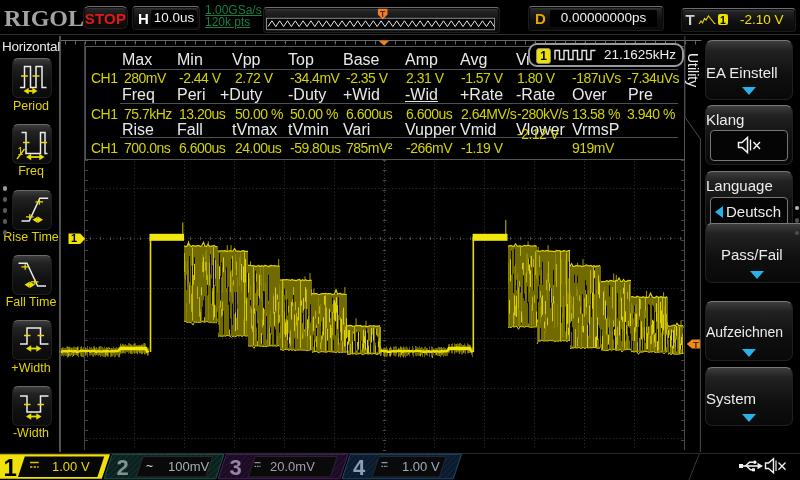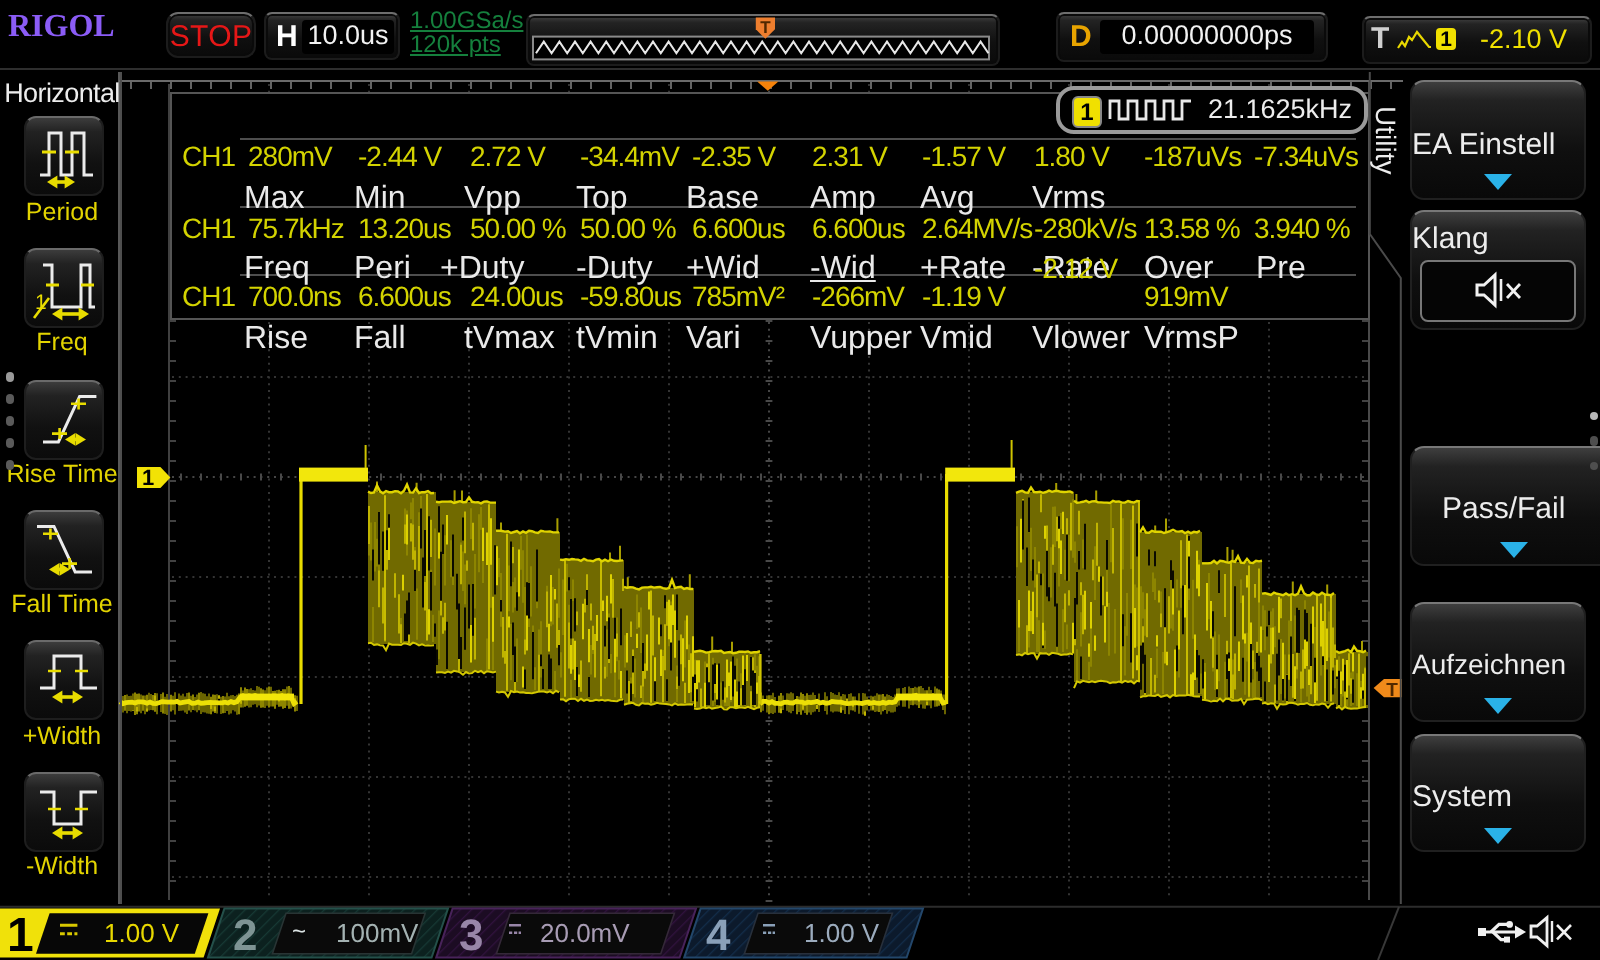--- a/index.html
+++ b/index.html
@@ -2,21 +2,21 @@
 <html><head><meta charset="utf-8">
 <style>
 html,body{margin:0;padding:0;background:#000;}
 #scr{position:relative;width:800px;height:480px;background:#000;overflow:hidden;font-family:"Liberation Sans",sans-serif;}
 .abs{position:absolute;}
 .btn{position:absolute;border-radius:6px;background:linear-gradient(180deg,#404040 0%,#232323 14%,#101010 55%,#0a0a0a 100%);border:1px solid #1c1c1c;border-top-color:#6e6e6e;box-shadow:inset 0 0 0 1px #0a0a0a;}
 .mbtn{position:absolute;left:705px;width:86px;height:57.5px;border-radius:7px;background:linear-gradient(180deg,#3e3e3e 0%,#222 16%,#0f0f0f 60%,#090909 100%);border:1px solid #202020;border-top-color:#787878;color:#ececec;font-size:15px;text-align:left;}
 .tridn{width:0;height:0;border-left:7px solid transparent;border-right:7px solid transparent;border-top:8px solid #2ab2e8;position:absolute;left:50%;transform:translateX(-50%);}
 .lbtn{position:absolute;left:12px;width:38px;height:38px;border-radius:6px;background:linear-gradient(180deg,#3c3c3c 0%,#222 18%,#111 60%,#0b0b0b 100%);border:1px solid #1e1e1e;border-top-color:#6a6a6a;}
 .llab{position:absolute;left:0;width:62px;text-align:center;color:#e3d400;font-size:12.5px;white-space:nowrap;}
-.hdr{position:absolute;color:#e9e9e9;font-size:16px;white-space:pre;margin-top:40px;}
+.hdr{position:absolute;color:#e9e9e9;font-size:16px;white-space:pre;}
 .val{position:absolute;color:#d3d300;font-size:14px;letter-spacing:-0.5px;white-space:pre;}
 </style></head><body>
 <div id="scr">
 
 <svg width="800" height="480" viewBox="0 0 800 480" style="position:absolute;left:0;top:0">
 <path d="M84.5 42V450 M134.5 42V450 M184.5 42V450 M234.5 42V450 M284.5 42V450 M334.5 42V450 M434.5 42V450 M484.5 42V450 M534.5 42V450 M584.5 42V450 M634.5 42V450" stroke="#343434" stroke-width="1" stroke-dasharray="1 2.4" fill="none"></path>
 <path d="M384.5 42V450" stroke="#464646" stroke-width="1" stroke-dasharray="1 2.4" fill="none"></path>
 <path d="M382.8 50.5H386.2 M382.8 60.5H386.2 M382.8 70.5H386.2 M382.8 80.5H386.2 M382.8 90.5H386.2 M382.8 100.5H386.2 M382.8 110.5H386.2 M382.8 120.5H386.2 M382.8 130.5H386.2 M382.8 140.5H386.2 M382.8 150.5H386.2 M382.8 160.5H386.2 M382.8 170.5H386.2 M382.8 180.5H386.2 M382.8 190.5H386.2 M382.8 200.5H386.2 M382.8 210.5H386.2 M382.8 220.5H386.2 M382.8 230.5H386.2 M382.8 240.5H386.2 M382.8 250.5H386.2 M382.8 260.5H386.2 M382.8 270.5H386.2 M382.8 280.5H386.2 M382.8 290.5H386.2 M382.8 300.5H386.2 M382.8 310.5H386.2 M382.8 320.5H386.2 M382.8 330.5H386.2 M382.8 340.5H386.2 M382.8 350.5H386.2 M382.8 360.5H386.2 M382.8 370.5H386.2 M382.8 380.5H386.2 M382.8 390.5H386.2 M382.8 400.5H386.2 M382.8 410.5H386.2 M382.8 420.5H386.2 M382.8 430.5H386.2 M382.8 440.5H386.2 M382.8 450.5H386.2" stroke="#494949" stroke-width="1" fill="none"></path>
 <path d="M86 88.5H684 M86 138.5H684 M86 188.5H684 M86 288.5H684 M86 338.5H684 M86 388.5H684 M86 438.5H684" stroke="#343434" stroke-width="1" stroke-dasharray="1 2.4" fill="none"></path>
 <path d="M86 238.5H684" stroke="#464646" stroke-width="1" stroke-dasharray="1 2.4" fill="none"></path>
@@ -129,23 +129,23 @@
       </g>
 <circle cx="754.8" cy="462.2" r="1.7" fill="#f0f0f0"></circle>
 <rect x="752" y="468.3" width="3" height="3" fill="#f0f0f0"></rect>
 <polygon points="757.5,462.8 763,466 757.5,469.2" fill="#f0f0f0"></polygon>
 <rect x="739" y="464" width="4" height="4" fill="#f0f0f0"></rect>
 <path d="M765.5 463 H768.5 L773.5 458.8 V472.8 L768.5 468.5 H765.5 Z" fill="#0a0a0a" stroke="#f0f0f0" stroke-width="1.4"></path>
 <path d="M776 460.5 V471" stroke="#f0f0f0" stroke-width="1.2" fill="none"></path>
 <path d="M778.5 462.5 L785.5 469.7 M785.5 462.5 L778.5 469.7" stroke="#f0f0f0" stroke-width="1.3" fill="none"></path>
 </svg>
 <div class="abs" style="left:0;top:33.5px;width:800px;height:1px;background:#2e2e2e"></div>
-<div class="abs" style="left:4px;top:5px;width:76px;height:24px;color:#8b5cf6;font-family:'Liberation Serif',serif;font-weight:bold;font-size:16px;letter-spacing:0px;">RIGOL</div>
+<div class="abs" style="left:4px;top:5px;width:76px;height:24px;color:#a3a3a3;font-family:'Liberation Serif',serif;font-weight:bold;font-size:24px;letter-spacing:0px;">RIGOL</div>
 <div class="btn" style="left:83px;top:6px;width:43px;height:21px;">
-      <div style="position:absolute;left:0;top:2.5px;width:43px;text-align:center;color:#e61717;font-weight:normal;font-size:15px;letter-spacing:0.2px;">STOP</div>
+      <div style="position:absolute;left:0;top:2.5px;width:43px;text-align:center;color:#e61717;font-weight:bold;font-size:15px;letter-spacing:0.2px;">STOP</div>
     </div>
 <div class="btn" style="left:132px;top:6px;width:66px;height:22px;border-radius:4px;">
       <div style="position:absolute;left:5px;top:3px;color:#fff;font-weight:bold;font-size:15px;">H</div>
       <div style="position:absolute;left:18px;top:2.5px;width:46px;height:16.5px;background:#000;border-radius:2px;color:#f2f2f2;font-size:13.5px;text-align:center;padding-top:0.5px;">10.0us</div>
     </div>
 <div class="abs" style="left:205px;top:5px;color:#15803d;font-size:12px;line-height:11.8px;text-decoration:underline;">1.00GSa/s<br>120k pts</div>
 <div class="btn" style="left:263px;top:6.5px;width:235px;height:24px;border-radius:4px;"></div>
 <svg class="abs" width="800" height="40" style="left:0;top:0">
       <rect x="266.5" y="18.3" width="228" height="11.4" fill="#000" stroke="#8a8a8a" stroke-width="1"></rect>
       <path d="M268 26.6l3.9 -5.8 l3.9 5.8l3.9 -5.8 l3.9 5.8l3.9 -5.8 l3.9 5.8l3.9 -5.8 l3.9 5.8l3.9 -5.8 l3.9 5.8l3.9 -5.8 l3.9 5.8l3.9 -5.8 l3.9 5.8l3.9 -5.8 l3.9 5.8l3.9 -5.8 l3.9 5.8l3.9 -5.8 l3.9 5.8l3.9 -5.8 l3.9 5.8l3.9 -5.8 l3.9 5.8l3.9 -5.8 l3.9 5.8l3.9 -5.8 l3.9 5.8l3.9 -5.8 l3.9 5.8l3.9 -5.8 l3.9 5.8l3.9 -5.8 l3.9 5.8l3.9 -5.8 l3.9 5.8l3.9 -5.8 l3.9 5.8l3.9 -5.8 l3.9 5.8l3.9 -5.8 l3.9 5.8l3.9 -5.8 l3.9 5.8l3.9 -5.8 l3.9 5.8l3.9 -5.8 l3.9 5.8l3.9 -5.8 l3.9 5.8l3.9 -5.8 l3.9 5.8l3.9 -5.8 l3.9 5.8l3.9 -5.8 l3.9 5.8l3.9 -5.8 l3.9 5.8" stroke="#e8e8e8" stroke-width="1" fill="none"></path>
@@ -302,20 +302,27 @@
 <div class="mbtn" style="top:105.3px;">
       <div style="margin-top:5px;">Klang</div>
       <div style="position:absolute;left:4px;top:24px;width:76px;height:29px;background:#050505;border:1.5px solid #777;border-radius:4px;">
         <svg width="30" height="22" style="display:block;margin:3px auto 0;">
           <path d="M4.5 8.5 H8 L13.5 3.5 V18.5 L8 13.5 H4.5 Z" fill="#0a0a0a" stroke="#f2f2f2" stroke-width="1.5"></path>
           <path d="M16.5 5.5 V16.5" stroke="#f2f2f2" stroke-width="1.3"></path>
           <path d="M19.5 8 L26 15 M26 8 L19.5 15" stroke="#f2f2f2" stroke-width="1.4"></path>
         </svg>
       </div>
     </div>
+<div class="mbtn" style="top:170.6px;">
+      <div style="margin-top:5px;">Language</div>
+      <div style="position:absolute;left:4px;top:25px;width:76px;height:29px;background:#050505;border:1.5px solid #777;border-radius:4px;">
+        <div style="position:absolute;left:4px;top:8px;width:0;height:0;border-top:6.5px solid transparent;border-bottom:6.5px solid transparent;border-right:8px solid #2ab2e8;"></div>
+        <div style="margin-top:5.5px;margin-left:15px;font-size:15px;">Deutsch</div>
+      </div>
+    </div>
 <div class="mbtn" style="top:223px;padding-left:15px;">
       <div style="margin-top:22px;">Pass/Fail</div>
       <div class="tridn" style="top:46.5px;"></div>
     </div>
 <div class="mbtn" style="top:301.2px;">
       <div style="margin-top:22px;font-size:14px;">Aufzeichnen</div>
       <div class="tridn" style="top:46.5px;"></div>
     </div>
 <div class="mbtn" style="top:366.8px;">
       <div style="margin-top:22px;">System</div>

